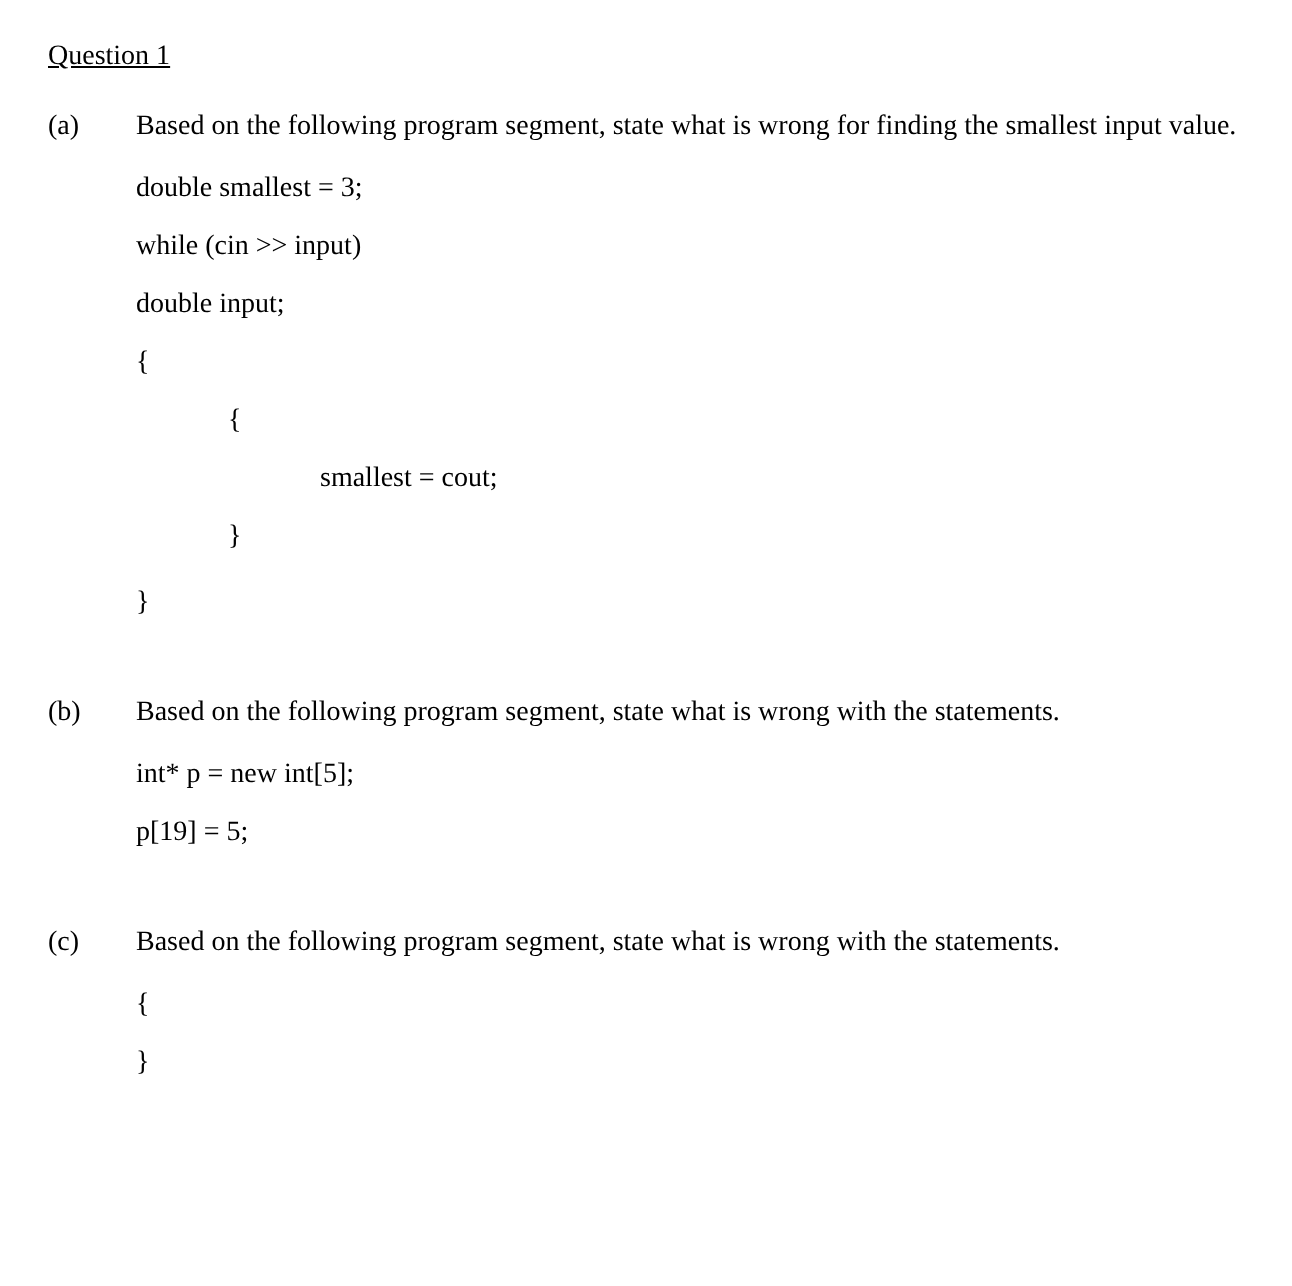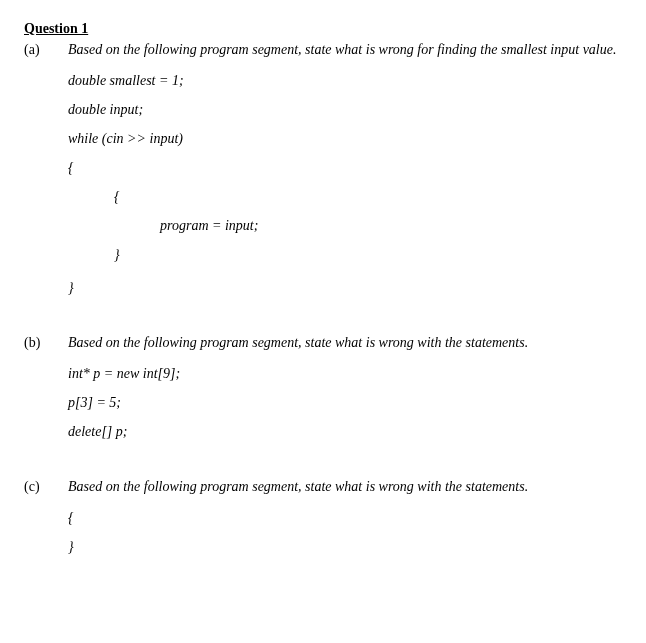--- a/index.html
+++ b/index.html
@@ -10,36 +10,35 @@
     body {
       font-family: "Times New Roman", Times, serif;
       font-size: 14px;
       color: #000;
       background: #fff;
       padding: 18px 24px;
       width: 646px;
       line-height: 1.5;
     }
     .question-title {
-      font-weight: bold;
+      font-weight: normal;
       text-decoration: underline;
-      margin-bottom: 0;
+      margin-bottom: 14px;
       font-size: 14px;
     }
     .part {
       display: flex;
       margin-bottom: 26px;
     }
     .part-label {
       width: 44px;
       flex-shrink: 0;
     }
     .part-content {
       flex: 1;
-      font-style: italic;
     }
     .prompt {
       margin-bottom: 10px;
     }
     .code-line {
       margin-bottom: 8px;
     }
     .indent-1 {
       padding-left: 46px;
     }
@@ -52,39 +51,38 @@
   </style>
 </head>
 <body>
 
 <div class="question-title">Question 1</div>
 
 <div class="part">
   <div class="part-label">(a)</div>
   <div class="part-content">
     <div class="prompt">Based on the following program segment, state what is wrong for finding the smallest input value.</div>
-    <div class="code-line">double smallest = 1;</div>
+    <div class="code-line">double smallest = 3;</div>
+    <div class="code-line">while (cin &gt;&gt; input)</div>
     <div class="code-line">double input;</div>
-    <div class="code-line">while (cin &gt;&gt; input)</div>
     <div class="code-line">{</div>
     <div class="code-line indent-1">{</div>
-    <div class="code-line indent-2">program = input;</div>
+    <div class="code-line indent-2">smallest = cout;</div>
     <div class="code-line indent-1">}</div>
     <div class="spacer"></div>
     <div class="code-line">}</div>
   </div>
 </div>
 
 <div class="part">
   <div class="part-label">(b)</div>
   <div class="part-content">
     <div class="prompt">Based on the following program segment, state what is wrong with the statements.</div>
-    <div class="code-line">int* p = new int[9];</div>
-    <div class="code-line">p[3] = 5;</div>
-    <div class="code-line">delete[] p;</div>
+    <div class="code-line">int* p = new int[5];</div>
+    <div class="code-line">p[19] = 5;</div>
   </div>
 </div>
 
 <div class="part">
   <div class="part-label">(c)</div>
   <div class="part-content">
     <div class="prompt">Based on the following program segment, state what is wrong with the statements.</div>
     <div class="code-line">{</div>
     <div class="code-line">}</div>
   </div>

